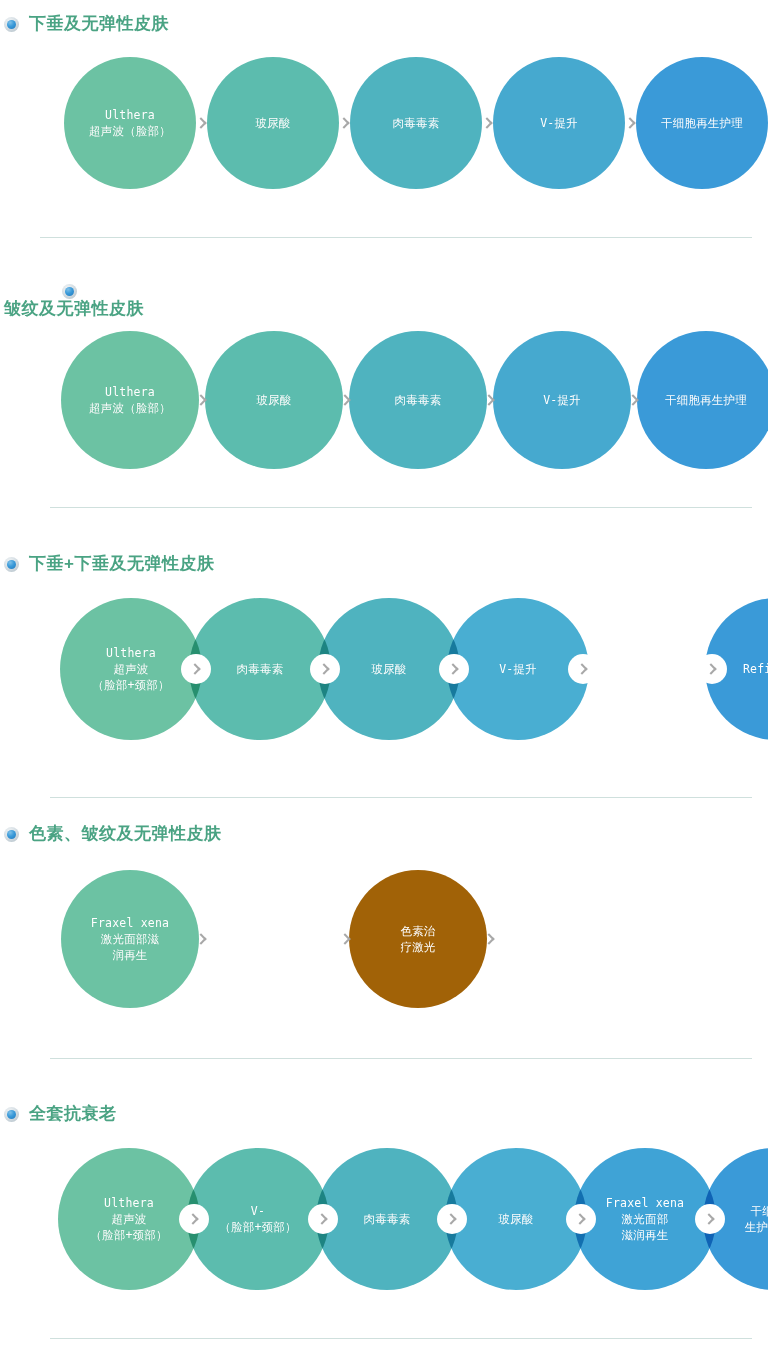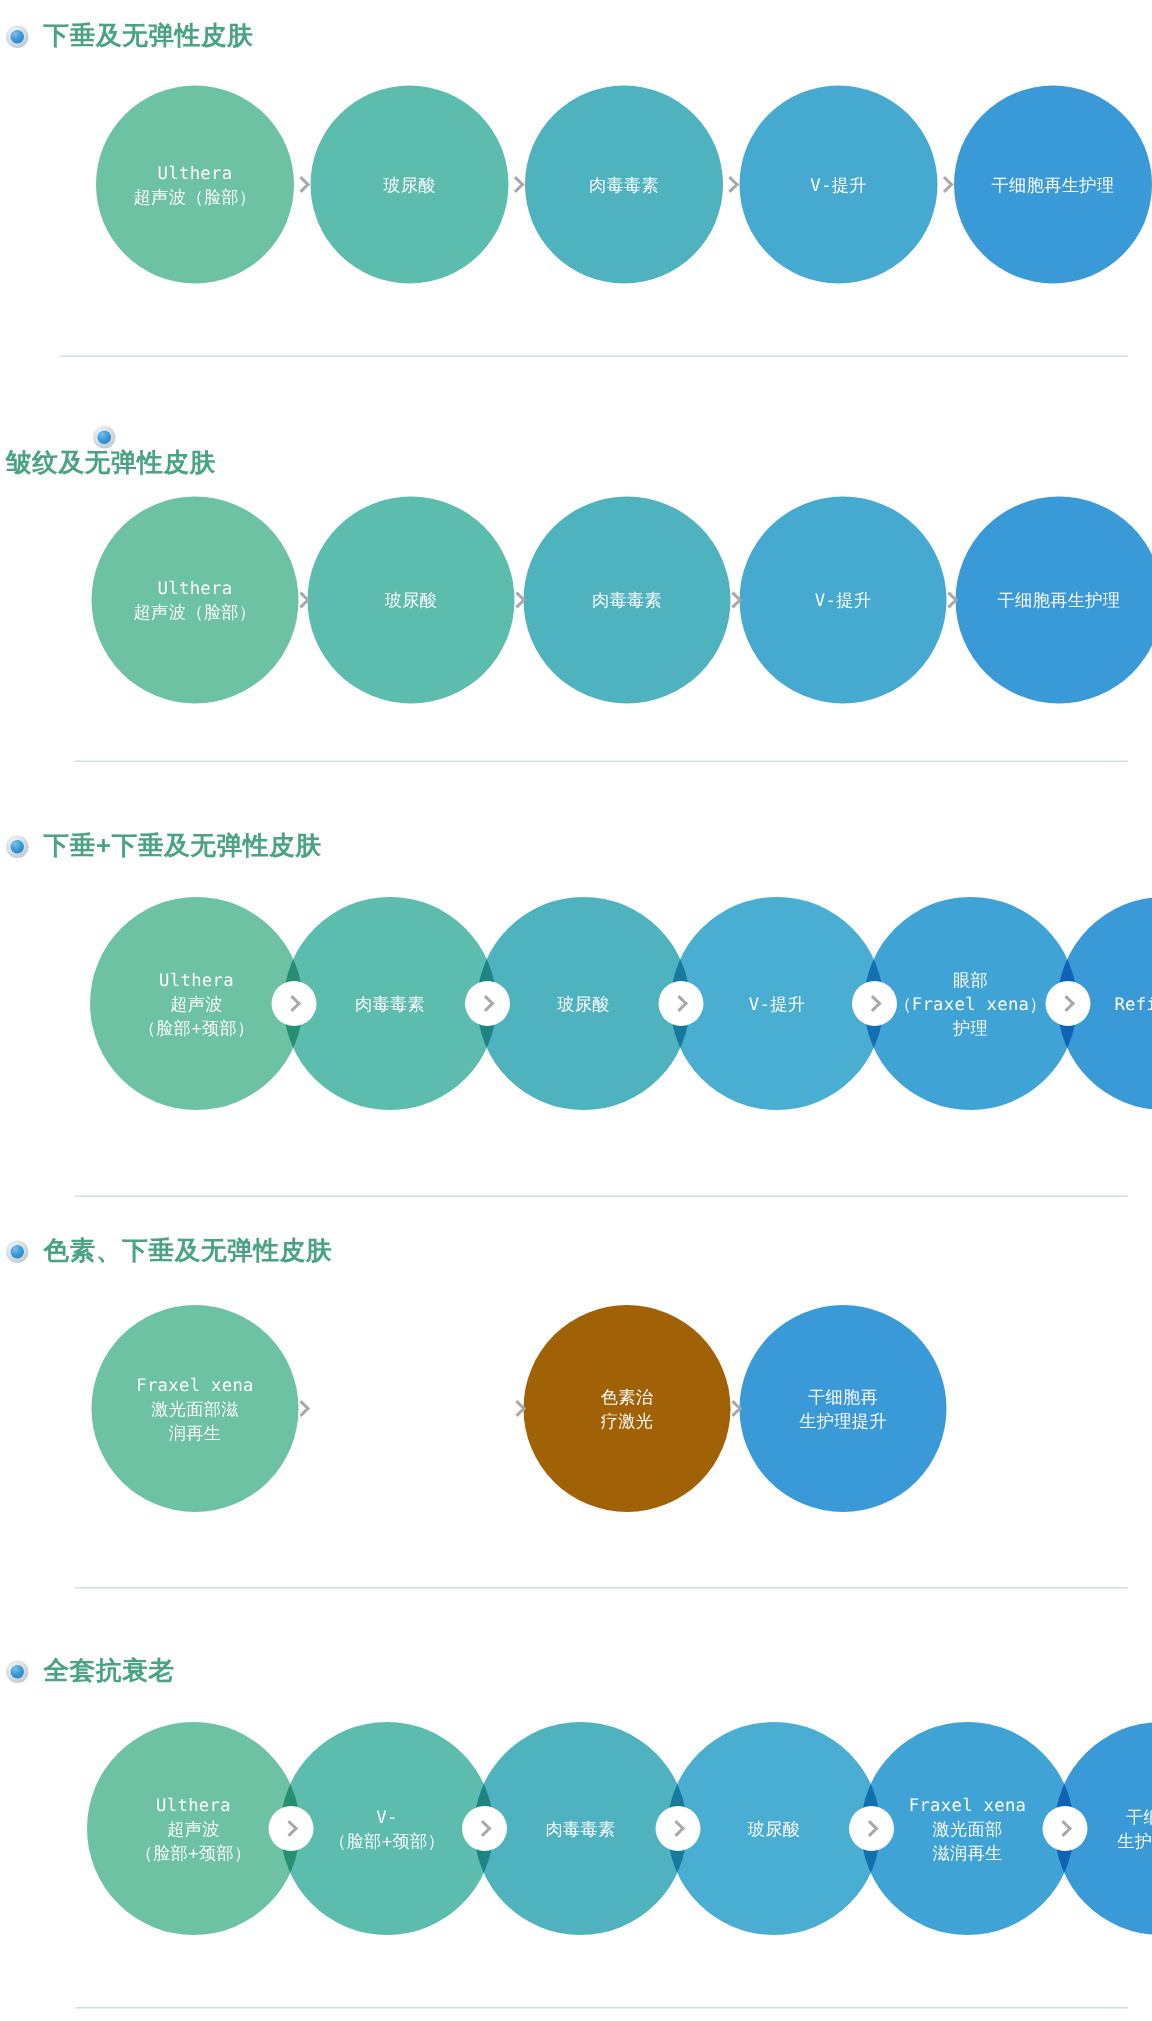--- a/index.html
+++ b/index.html
@@ -258,41 +258,36 @@
             </div>
           </div>
           <div class="node" style="left: 427px; width: 142px; height: 142px; background: rgb(73, 174, 210);">
             <span class="node-label">V-提升</span>
           </div>
           <div class="arrow" style="left: 547.5px; height: 142px;">
             <div class="disc">
               <span class="chev"></span>
             </div>
           </div>
-          <div class="node" style="left: 556px; width: 142px; height: 142px; background: rgb(63, 163, 214);">
-            <span class="node-label">眼部
-（Fraxel xena）
-护理</span>
-          </div>
           <div class="arrow" style="left: 676.5px; height: 142px;">
             <div class="disc">
               <span class="chev"></span>
             </div>
           </div>
           <div class="node" style="left: 685px; width: 142px; height: 142px; background: rgb(58, 154, 216);">
             <span class="node-label">Refirm提升</span>
           </div>
         </div>
       </div>
       <div class="divider" style="position: absolute; top: 797px; left: 50px; width: 702px;"></div>
     </div>
     <div class="section">
       <div class="section-head" style="position: absolute; top: 824px; left: 0px;">
         <span class="bullet-icon"></span>
-        <span class="section-title">色素、下垂及无弹性皮肤</span>
+        <span class="section-title">色素、皱纹及无弹性皮肤</span>
       </div>
       <div class="flow" style="position: absolute; top: 870px; left: 0px; width: 768px; height: 138px;">
         <div class="flow-inner" style="height: 138px;">
           <div class="node" style="left: 41px; width: 138px; height: 138px; background: rgb(108, 194, 163);">
             <span class="node-label">Fraxel xena
 激光面部滋
 润再生</span>
           </div>
           <div class="arrow flat" style="left: 167px; height: 138px;">
             <div class="disc">
@@ -306,24 +301,20 @@
           </div>
           <div class="node" style="left: 329px; width: 138px; height: 138px; background: #a16207;">
             <span class="node-label">色素治
 疗激光</span>
           </div>
           <div class="arrow flat" style="left: 455px; height: 138px;">
             <div class="disc">
               <span class="chev"></span>
             </div>
           </div>
-          <div class="node" style="left: 473px; width: 138px; height: 138px; background: rgb(58, 154, 216);">
-            <span class="node-label">干细胞再
-生护理提升</span>
-          </div>
         </div>
       </div>
       <div class="divider" style="position: absolute; top: 1058px; left: 50px; width: 702px;"></div>
     </div>
     <div class="section">
       <div class="section-head" style="position: absolute; top: 1104px; left: 0px;">
         <span class="bullet-icon"></span>
         <span class="section-title">全套抗衰老</span>
       </div>
       <div class="flow overlap" style="position: absolute; top: 1148px; left: 0px; width: 768px; height: 142px;">

